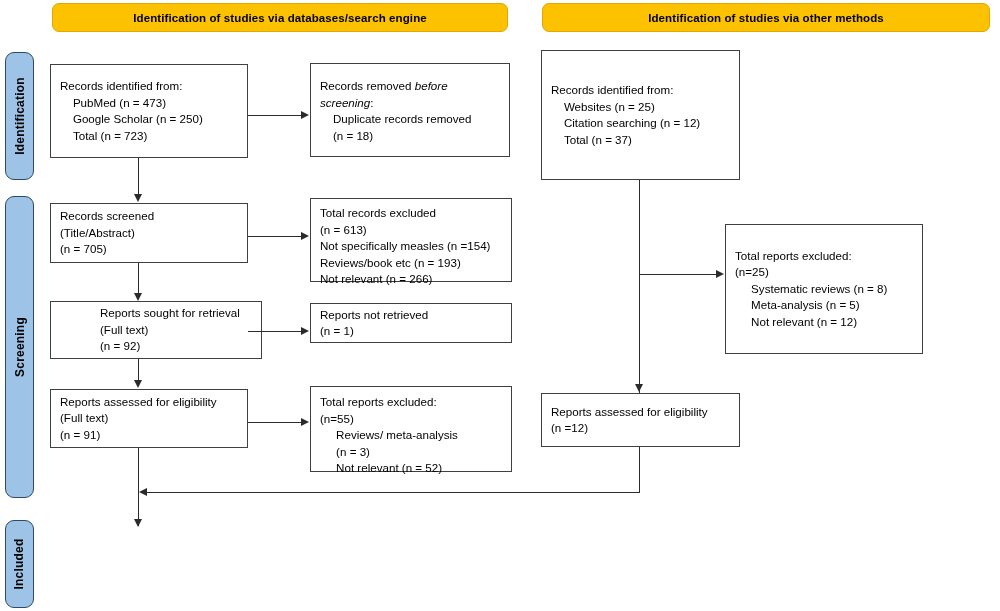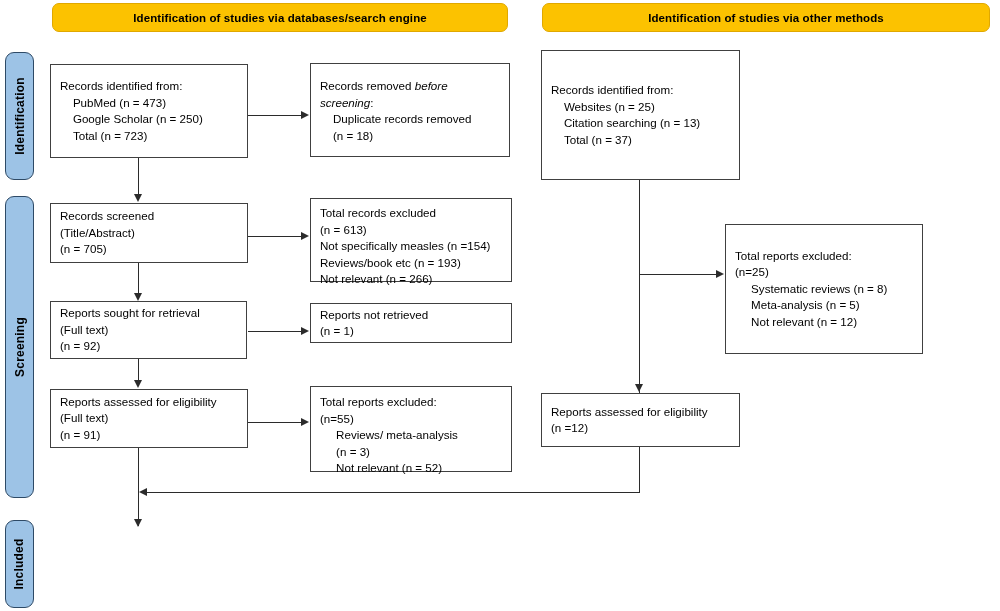--- a/index.html
+++ b/index.html
@@ -82,21 +82,21 @@
   </div>
 
   <div class="node top" style="left:310px;top:198px;width:202px;height:84px;">
     <div class="txt" style="padding-top:6px;"><span>Total records excluded</span>
 <span>(n = 613)</span>
 <span>Not specifically measles (n =154)</span>
 <span>Reviews/book etc (n = 193)</span>
 <span>Not relevant (n = 266)</span></div>
   </div>
 
-  <div class="node" style="left:50px;top:301px;width:197px;height:58px;">
+  <div class="node" style="left:50px;top:301px;width:212px;height:58px;padding-left:40px;">
     <div class="txt"><span>Reports sought for retrieval</span>
 <span>(Full text)</span>
 <span>(n = 92)</span></div>
   </div>
 
   <div class="node" style="left:310px;top:303px;width:202px;height:40px;">
     <div class="txt"><span>Reports not retrieved</span>
 <span>(n = 1)</span></div>
   </div>
 
@@ -111,21 +111,21 @@
 <span>(n=55)</span>
 <span>     Reviews/ meta-analysis</span>
 <span>     (n = 3)</span>
 <span>     Not relevant (n = 52)</span></div>
   </div>
 
 
   <div class="node" style="left:541px;top:50px;width:199px;height:130px;">
     <div class="txt"><span>Records identified from:</span>
 <span>    Websites (n = 25)</span>
-<span>    Citation searching (n = 13)</span>
+<span>    Citation searching (n = 12)</span>
 <span>    Total (n = 37)</span></div>
   </div>
 
   <div class="node" style="left:725px;top:224px;width:198px;height:130px;">
     <div class="txt"><span>Total reports excluded:</span>
 <span>(n=25)</span>
 <span>     Systematic reviews (n = 8)</span>
 <span>     Meta-analysis (n = 5)</span>
 <span>     Not relevant (n = 12)</span></div>
   </div>

